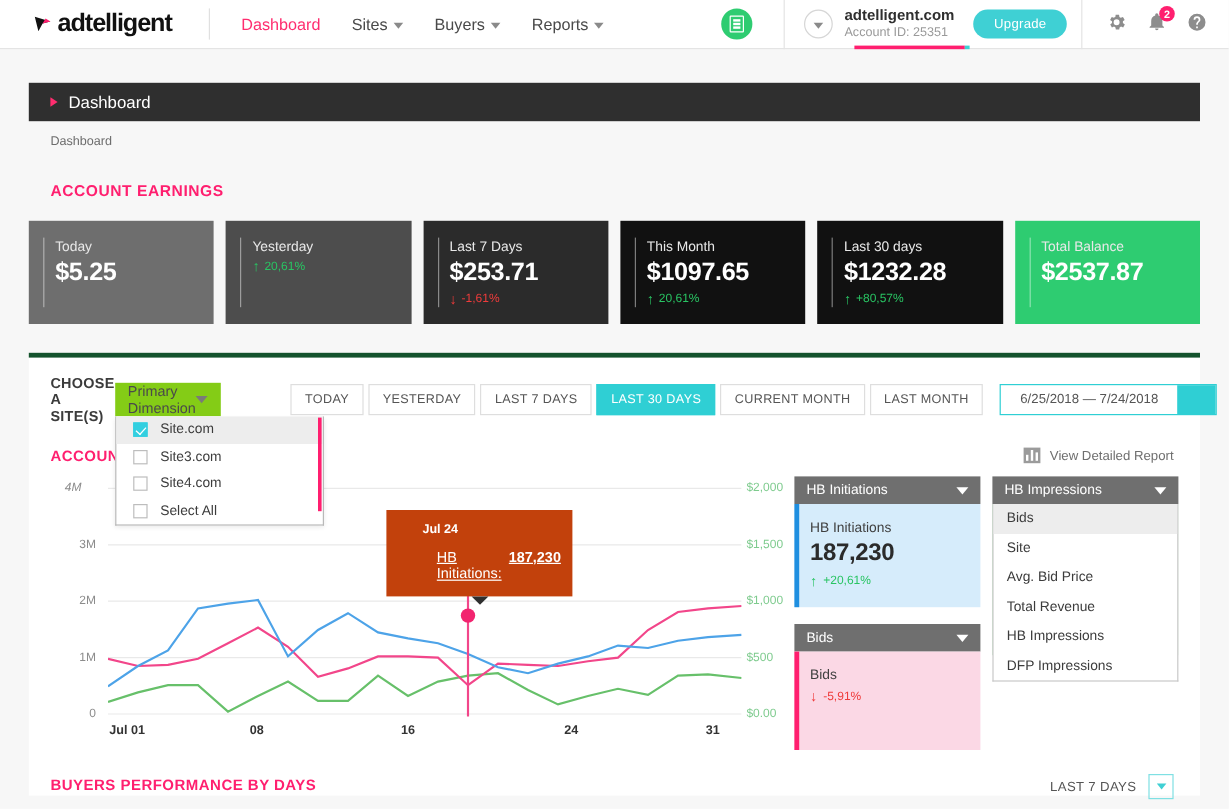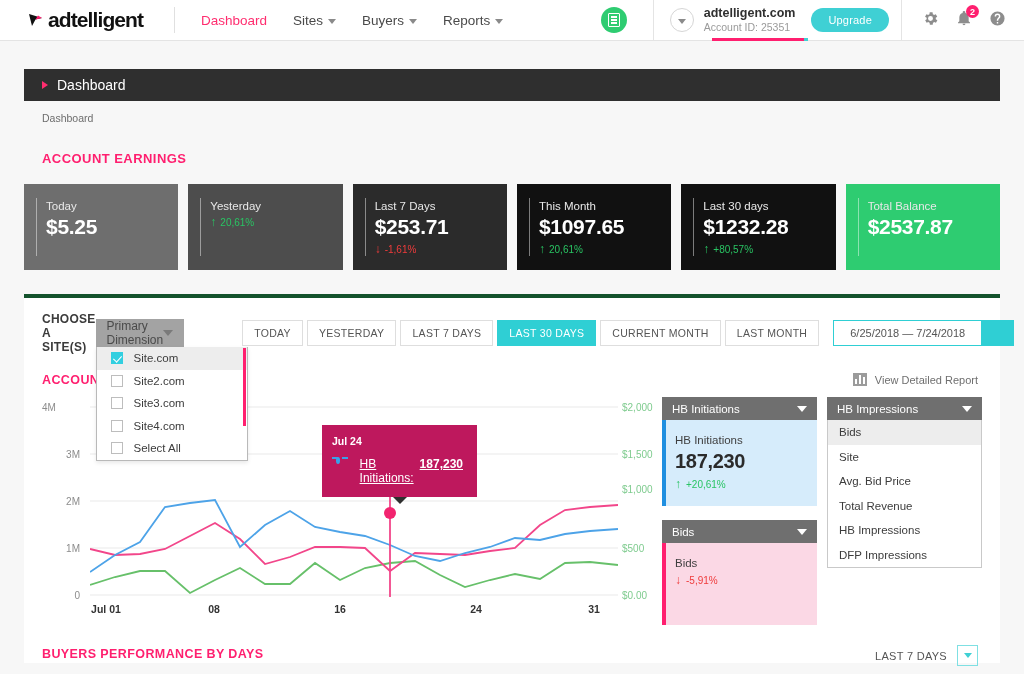--- a/index.html
+++ b/index.html
@@ -89,26 +89,26 @@
   .arrow-up, .arrow-dn { font-size: 12px; line-height: 1; }
   .up { color: #29c463; }
   .dn { color: #ef3b3b; }
 
   
   .panel { background: #fff; margin-top: 24px; border-top: 4px solid #14532d; }
   .filterrow { display: flex; align-items: center; padding: 14px 18px 0 18px; position: relative; }
   .choose-label { font-size: 12px; font-weight: 700; color: #3b3b3b; letter-spacing: .25px; width: 158px; }
   .pd-wrap { position: relative; width: 152px; z-index: 40; }
   .pd-head {
-    background: #a3a3a3; height: 28px; display: flex; align-items: center; justify-content: space-between;
+    background: #84cc16; height: 28px; display: flex; align-items: center; justify-content: space-between;
     padding: 0 11px; font-size: 12px; color: #4a4a4a; cursor: pointer;
   }
   .pd-caret { width: 0; height: 0; border-left: 5px solid transparent; border-right: 5px solid transparent; border-top: 6px solid #7a7a7a; }
   .pd-list {
-    position: absolute; top: 28px; left: 0; width: 152px; background: #fff;
+    position: absolute; top: 28px; left: 0; width: 174px; background: #fff;
     border: 1px solid #b9b9b9; border-top: none; box-shadow: 0 2px 4px rgba(0,0,0,.09);
   }
   .pd-item { display: flex; align-items: center; height: 22.5px; padding: 0 0 0 14px; font-size: 11.5px; color: #3c3c3c; cursor: pointer; }
   .pd-item.sel { background: #ededed; }
   .cbox { width: 12px; height: 12px; border: 1px solid #bdbdbd; background: #fff; margin-right: 11px; flex: none; }
   .cbox.on { background: #32cfe0; border-color: #32cfe0; position: relative; }
   .cbox.on:after {
     content: ""; position: absolute; left: 3px; top: 1px; width: 4px; height: 7px;
     border: solid #fff; border-width: 0 1.6px 1.6px 0; transform: rotate(42deg);
   }
@@ -132,21 +132,21 @@
   .vdr-icon { width: 14px; height: 13px; background: #9b9b9b; display:flex; align-items:flex-end; gap:1.5px; padding:2px; }
   .vdr-icon i { width: 2.5px; background: #fff; display: block; }
 
   
   .chartzone { display: flex; padding: 10px 18px 0 18px; position: relative; }
   .chartbox { position: relative; width: 628px; height: 222px; }
   .ylabel { position: absolute; font-size: 10px; color: #8c8c8c; right: 0; transform: translateY(-50%); }
   .ylabel-r { position: absolute; font-size: 10px; color: #7ecb8e; left: 0; transform: translateY(-50%); white-space: nowrap; }
   .xlabel { position: absolute; font-size: 10.5px; font-weight: 700; color: #333; transform: translateX(-50%); }
   .tooltip {
-    position: absolute; background: #be185d; color: #fff; padding: 10px 14px 12px 10px;
+    position: absolute; background: #c2410c; color: #fff; padding: 10px 14px 12px 30px;
     width: 155px; z-index: 20;
   }
   .tt-date { font-size: 10.5px; font-weight: 700; margin-bottom: 10px; }
   .tt-row { display: flex; font-size: 12px; gap: 6px; text-decoration: underline; }
   .tt-dot { width: 7px; height: 7px; border-radius: 50%; background: #3aa0e8; }
   .tt-line { width: 9px; height: 2px; background: #3aa0e8; }
   .tt-arrow { position: absolute; left: 50%; bottom: -7px; margin-left: -7px; width: 0; height: 0;
     border-left: 7px solid transparent; border-right: 7px solid transparent; border-top: 7px solid #2f2f2f; }
 
   
@@ -315,24 +315,20 @@
           <span>Primary Dimension</span>
           <i class="pd-caret"></i>
         </div>
         <div class="pd-list">
           <div class="pd-item sel">
             <span class="cbox on"></span>
             <span>Site.com</span>
           </div>
           <div class="pd-item">
             <span class="cbox"></span>
-            <span>Site2.com</span>
-          </div>
-          <div class="pd-item">
-            <span class="cbox"></span>
             <span>Site3.com</span>
           </div>
           <div class="pd-item">
             <span class="cbox"></span>
             <span>Site4.com</span>
           </div>
           <div class="pd-item">
             <span class="cbox"></span>
             <span>Select All</span>
           </div>
@@ -367,29 +363,29 @@
             <i style="height:7px"></i>
           </span>
         <span>View Detailed Report</span>
       </div>
     </div>
 
     <div class="chartzone">
 
       <div class="chartbox">
 
-        <div class="ylabel" style="top:10px; width:38px; left:0; text-align:left;">4M</div>
+        <div class="ylabel" style="top:10px; width:38px; left:0; text-align:center;font-style:italic;">4M</div>
         <div class="ylabel" style="top:57px; width:38px; left:0; text-align:right;">3M</div>
         <div class="ylabel" style="top:104px; width:38px; left:0; text-align:right;">2M</div>
         <div class="ylabel" style="top:151px; width:38px; left:0; text-align:right;">1M</div>
         <div class="ylabel" style="top:198px; width:38px; left:0; text-align:right;">0</div>
 
         <div class="ylabel-r" style="top:10px; left:580px;">$2,000</div>
         <div class="ylabel-r" style="top:57px; left:580px;">$1,500</div>
-        <div class="ylabel-r" style="top:92px; left:580px;">$1,000</div>
+        <div class="ylabel-r" style="top:104px; left:580px;">$1,000</div>
         <div class="ylabel-r" style="top:151px; left:580px;">$500</div>
         <div class="ylabel-r" style="top:198px; left:580px;">$0.00</div>
 
         <svg width="528" height="215" viewBox="0 0 528 215" style="position:absolute; left:48px; top:0;">
           <g>
             <line x1="0" y1="10" x2="528" y2="10" stroke="#e9e9e9" stroke-width="1"></line>
             <line x1="0" y1="57" x2="528" y2="57" stroke="#e9e9e9" stroke-width="1"></line>
             <line x1="0" y1="104" x2="528" y2="104" stroke="#e9e9e9" stroke-width="1"></line>
             <line x1="0" y1="151" x2="528" y2="151" stroke="#e9e9e9" stroke-width="1"></line>
             <line x1="0" y1="198" x2="528" y2="198" stroke="#e9e9e9" stroke-width="1"></line>

